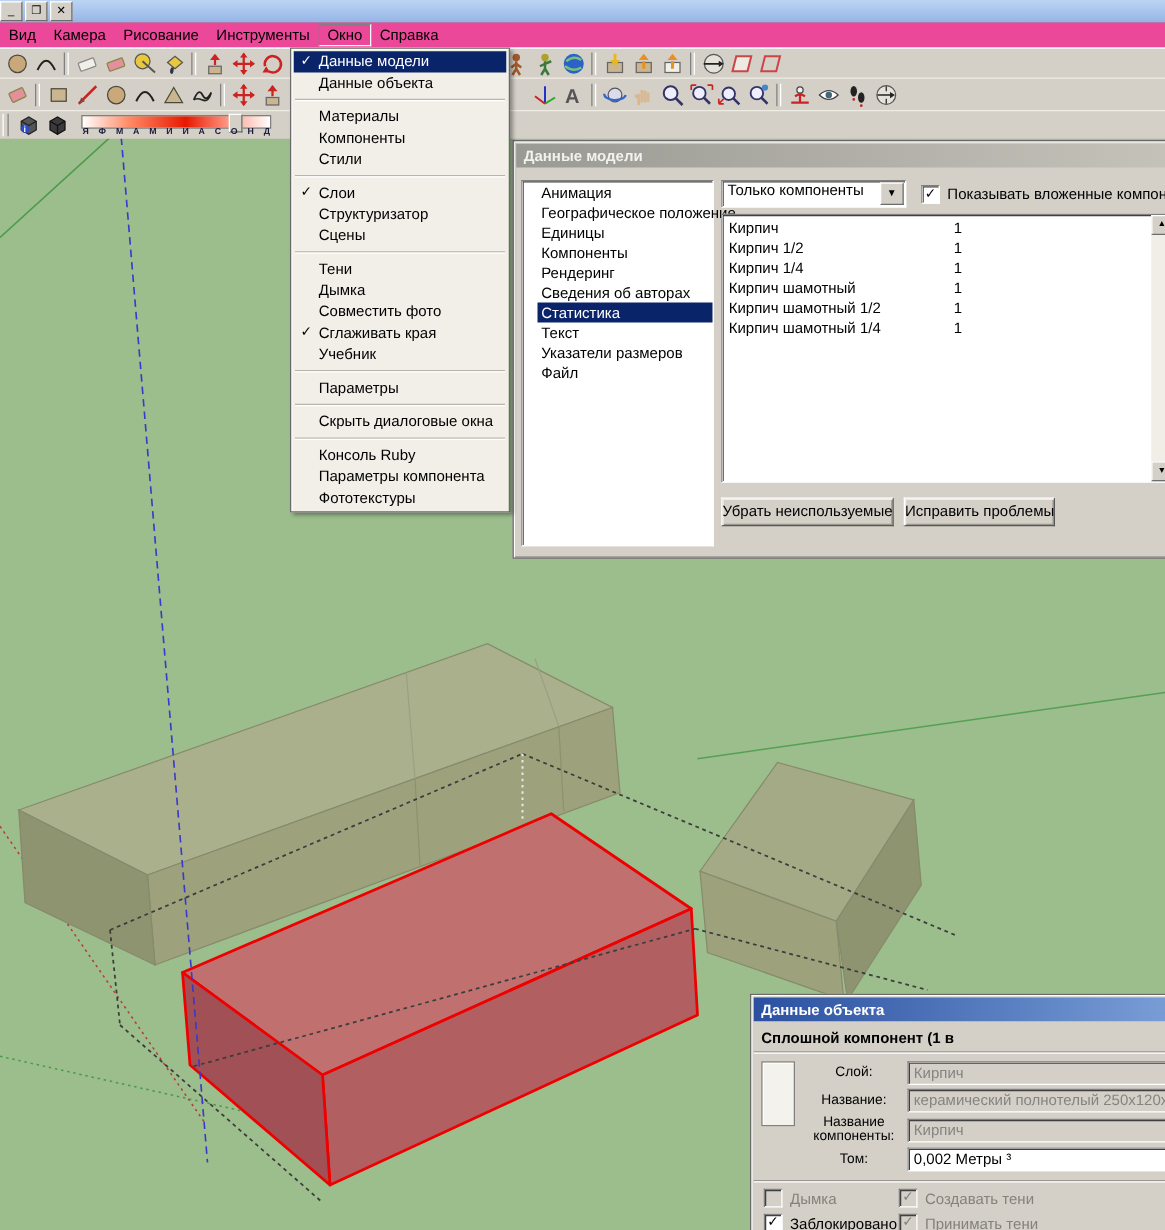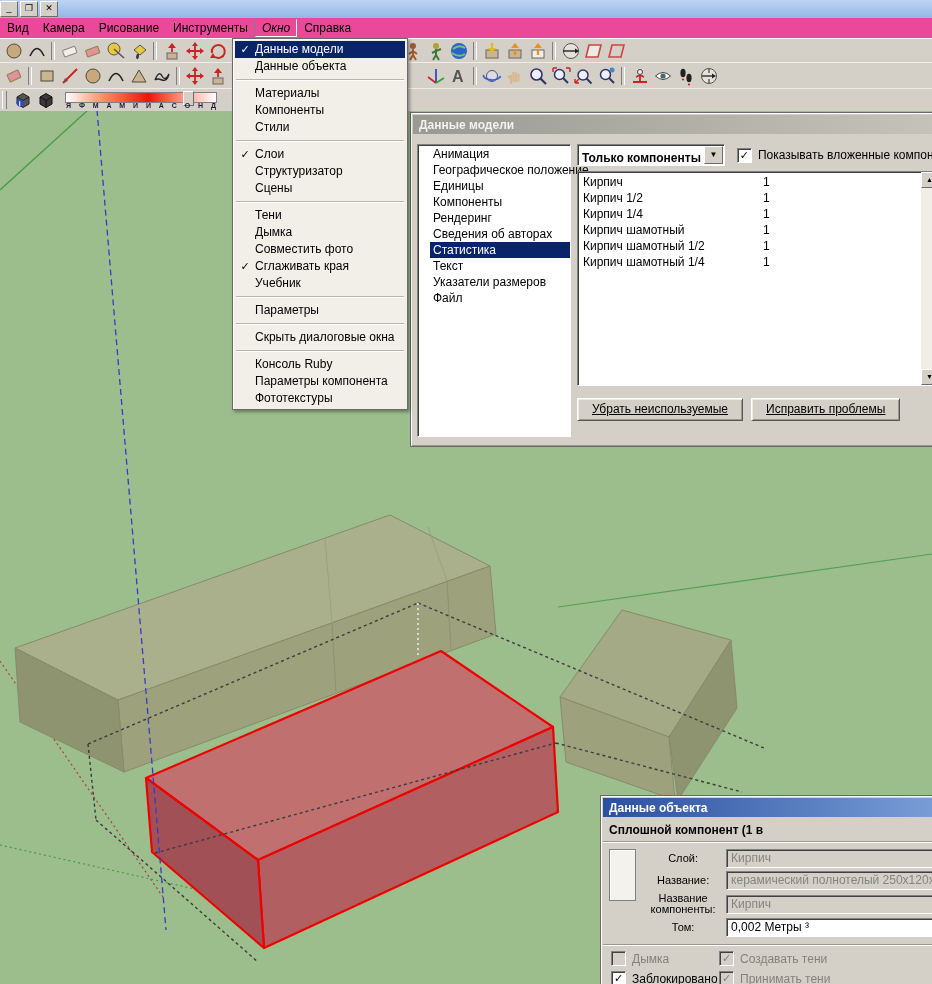--- a/index.html
+++ b/index.html
@@ -9,21 +9,21 @@
   
   .titlebar{position:absolute;left:0;top:0;width:932px;height:18px;
     background:linear-gradient(to bottom,#bcd4f4,#95b5e6);
     display:flex;align-items:center;border-bottom:1px solid #7e94b8;}
   .titlebar .title{color:#0c1e56;font-weight:bold;font-size:12px;padding-left:8px;flex:1;}
   .winbtns{display:flex;gap:2px;padding-right:0;}
   .winbtn{width:16px;height:14px;background:#d4d0c8;border:1px solid;border-color:#fff #6c6c6c #6c6c6c #fff;
     font-size:9px;line-height:12px;text-align:center;color:#000;}
   .menubar{position:absolute;left:0;top:18px;width:932px;height:20px;background:#ec4899;display:flex;align-items:center;font-size:12px;}
   .menubar .mitem{padding:2px 7px;color:#000;}
-  .menubar .mitem.open{border:1px solid;border-color:#808080 #fff #fff #808080;padding:1px 6px;font-style:italic;}
+  .menubar .mitem.open{border:1px solid;border-color:#808080 #fff #fff #808080;padding:1px 6px;}
 
   .toolrow{position:absolute;left:0;width:932px;background:#d4d0c8;display:flex;align-items:center;}
   #row1{top:38px;height:24px;border-top:1px solid #fff;}
   #row2{top:62px;height:26px;border-top:1px solid #efece4;}
   #row3{top:88px;height:22px;border-top:1px solid #efece4;}
   .tb-group{display:flex;align-items:center;height:100%;padding:0 2px;}
   .tb-btn{width:23px;height:21px;display:flex;align-items:center;justify-content:center;}
   .tb-sep{width:2px;height:18px;border-left:1px solid #808080;border-right:1px solid #fff;margin:0 3px;}
   .tb-grip{width:3px;height:18px;border-left:1px solid #fff;border-right:1px solid #808080;margin:0 2px;}
 
@@ -55,40 +55,40 @@
 
   #model-info{left:410px;top:112px;width:540px;height:333px;}
   .mi-body{position:relative;height:308px;}
   .listbox{position:absolute;left:6px;top:8px;width:152px;height:290px;background:#fff;
     border:1px solid;border-color:#808080 #fff #fff #808080;box-shadow:inset 1px 1px 0 #404040;
     font-size:12px;padding-top:1px;}
   .list-item{height:16px;line-height:16px;padding-left:3px;white-space:nowrap;color:#000;margin-left:12px;}
   .list-item.sel{background:#0a246a;color:#fff;}
   .mi-right{position:absolute;left:166px;top:8px;right:-10px;}
   .combo{width:152px;height:20px;background:#fff;border:1px solid;border-color:#808080 #fff #fff #808080;
-    box-shadow:inset 1px 1px 0 #404040;display:flex;align-items:flex-end;font-size:12px;font-weight:bold;}
+    box-shadow:inset 1px 1px 0 #404040;display:flex;align-items:flex-start;font-size:12px;}
   .combo .val{flex:1;padding-left:4px;white-space:nowrap;overflow:hidden;}
   .combo .dd{width:17px;height:16px;margin:1px;background:#d4d0c8;border:1px solid;border-color:#fff #6c6c6c #6c6c6c #fff;
     font-size:8px;text-align:center;line-height:15px;}
   .cbrow{display:flex;align-items:center;gap:6px;font-size:12px;}
   .cbox{width:13px;height:13px;background:#fff;border:1px solid;border-color:#808080 #fff #fff #808080;
     box-shadow:inset 1px 1px 0 #404040;font-size:11px;line-height:12px;text-align:center;color:#000;flex:0 0 auto;}
   .cbox.dis{background:#d4d0c8;color:#808080;}
   .stats{position:absolute;left:166px;top:35px;width:358px;height:213px;background:#fff;
     border:1px solid;border-color:#808080 #fff #fff #808080;box-shadow:inset 1px 1px 0 #404040;font-size:12px;}
   .stat-row{height:16px;line-height:16px;display:flex;}
   .stat-name{width:180px;padding-left:5px;white-space:nowrap;}
   .scroll{position:absolute;right:0;top:0;width:15px;height:100%;background:#f0eee6;}
   .sc-btn{width:15px;height:14px;background:#d4d0c8;border:1px solid;border-color:#fff #6c6c6c #6c6c6c #fff;
     font-size:7px;text-align:center;line-height:13px;color:#000;}
   .sc-btn.bot{position:absolute;bottom:0;}
   .mi-buttons{position:absolute;left:166px;top:262px;display:flex;gap:8px;}
   .btn{height:23px;background:#d4d0c8;border:1px solid;border-color:#fff #585858 #585858 #fff;
     box-shadow:inset 1px 1px 0 #efece4, inset -1px -1px 0 #9a968e;
-    font-size:12px;padding:0 14px;line-height:21px;color:#000;white-space:nowrap;text-decoration:underline;}
+    font-size:12px;padding:0 0;line-height:21px;color:#000;white-space:nowrap;}
 
   #entity-info{left:600px;top:795px;width:348px;height:200px;}
   .ei-header{font-weight:bold;font-size:12px;padding:4px 0 4px 8px;color:#000;}
   .groove{height:0;border-top:1px solid #9a968e;border-bottom:1px solid #fff;margin:0 2px;}
   .ei-grid{display:flex;padding:6px 0 0 8px;}
   .preview{width:46px;height:50px;background:#f4f2ec;border:1px solid #808080;box-shadow:inset 1px 1px 0 #fff;}
   .fields{flex:1;margin-left:4px;}
   .frow{display:flex;align-items:center;margin-bottom:3px;}
   .flabel{width:86px;text-align:center;font-size:11px;padding-right:0;color:#000;line-height:11px;}
   .finput{flex:1;height:17px;line-height:17px;font-size:12px;padding-left:4px;background:#fff;color:#000;

